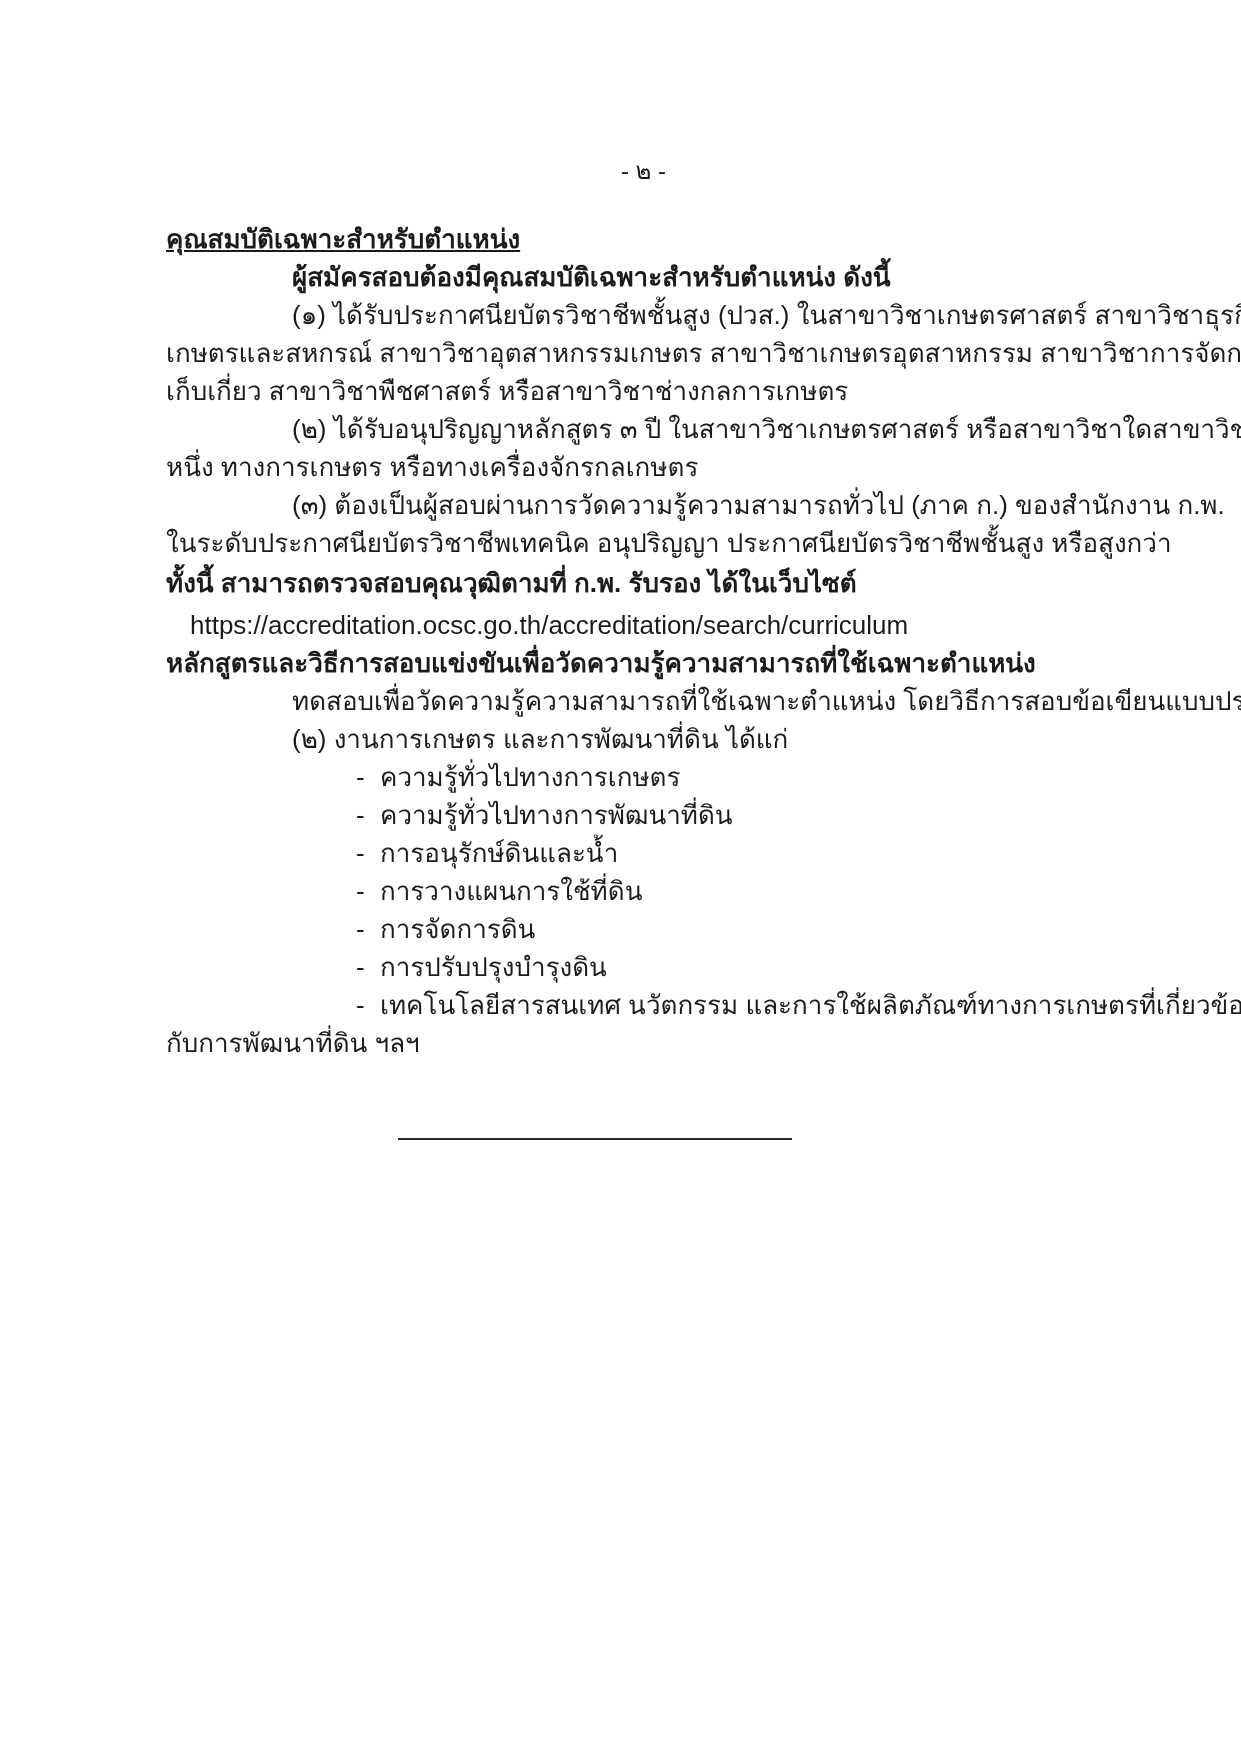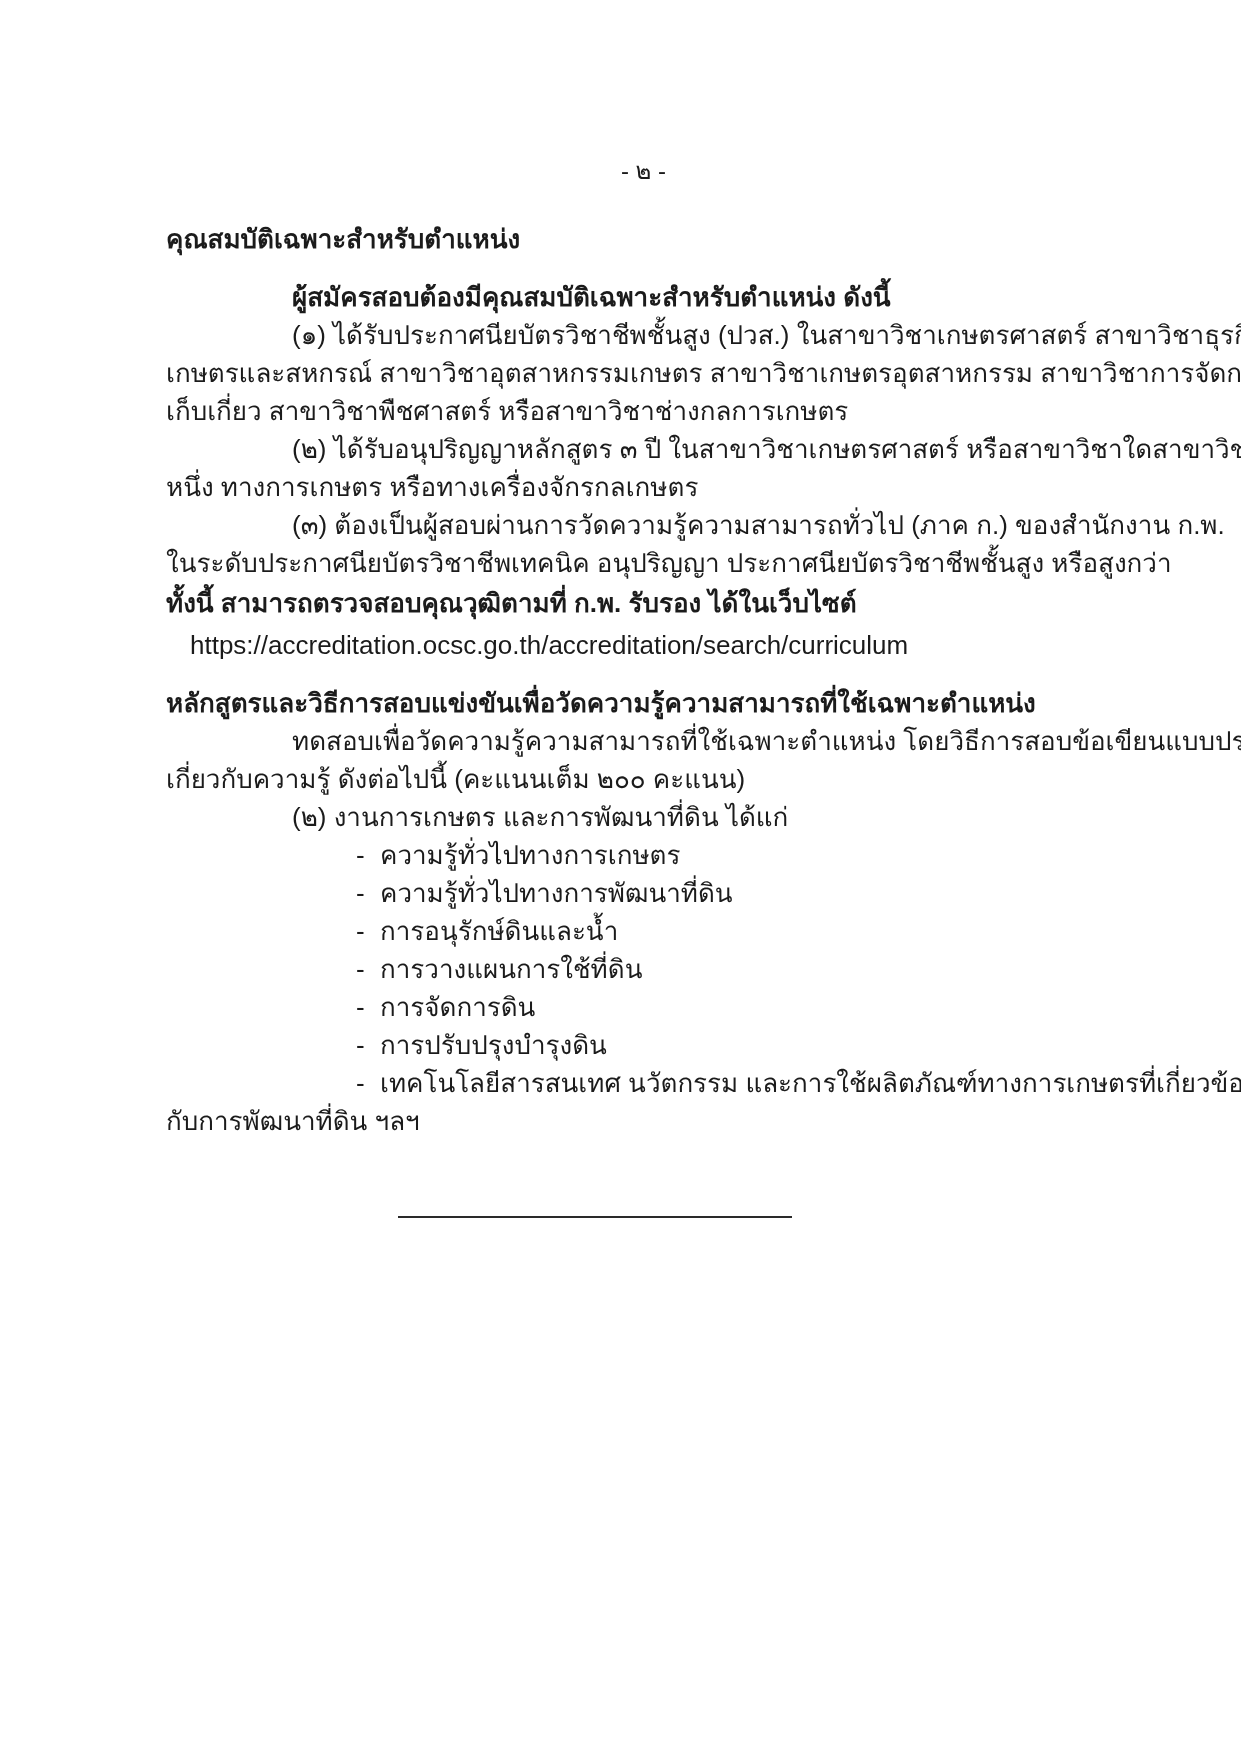--- a/index.html
+++ b/index.html
@@ -19,23 +19,23 @@
     left:166px;
     top:152px;
     width:955px;
   }
   .line { white-space:nowrap; }
   .pageno {
     text-align:center;
     font-size:24px;
     line-height:38px;
   }
-  .b { font-weight:bold;margin-top:20px; }
+  .b { font-weight:bold; }
   .ind { text-indent:126px; }
-  .mt-h1 { margin-top:30px; }
+  .mt-h1 { margin-top:30px;text-decoration:underline; }
   .mt-note { margin-top:2px; }
   .mt-url { margin-top:4px;margin-left:24px; }
   .mt-h2 { }
   .bullet-row {
     display:flex;
     padding-left:190px;
     white-space:nowrap;
   }
   .bullet-row .dash {
     width:24px;
@@ -68,21 +68,20 @@
     <div class="line">หนึ่ง ทางการเกษตร หรือทางเครื่องจักรกลเกษตร</div>
 
     <div class="line ind">(๓)  ต้องเป็นผู้สอบผ่านการวัดความรู้ความสามารถทั่วไป (ภาค ก.) ของสำนักงาน ก.พ.</div>
     <div class="line">ในระดับประกาศนียบัตรวิชาชีพเทคนิค อนุปริญญา ประกาศนียบัตรวิชาชีพชั้นสูง หรือสูงกว่า</div>
 
     <div class="line b mt-note">ทั้งนี้ สามารถตรวจสอบคุณวุฒิตามที่ ก.พ. รับรอง ได้ในเว็บไซต์</div>
     <div class="line mt-url">https://accreditation.ocsc.go.th/accreditation/search/curriculum</div>
 
     <div class="line b mt-h2">หลักสูตรและวิธีการสอบแข่งขันเพื่อวัดความรู้ความสามารถที่ใช้เฉพาะตำแหน่ง</div>
     <div class="line ind">ทดสอบเพื่อวัดความรู้ความสามารถที่ใช้เฉพาะตำแหน่ง โดยวิธีการสอบข้อเขียนแบบปรนัย</div>
-    <div class="line">เกี่ยวกับความรู้ ดังต่อไปนี้ (คะแนนเต็ม ๒๐๐ คะแนน)</div>
 
     <div class="line ind">(๒)  งานการเกษตร และการพัฒนาที่ดิน ได้แก่</div>
 
     <div class="bullet-row">
       <span class="dash">-</span>
       <span>ความรู้ทั่วไปทางการเกษตร</span>
     </div>
     <div class="bullet-row">
       <span class="dash">-</span>
       <span>ความรู้ทั่วไปทางการพัฒนาที่ดิน</span>

